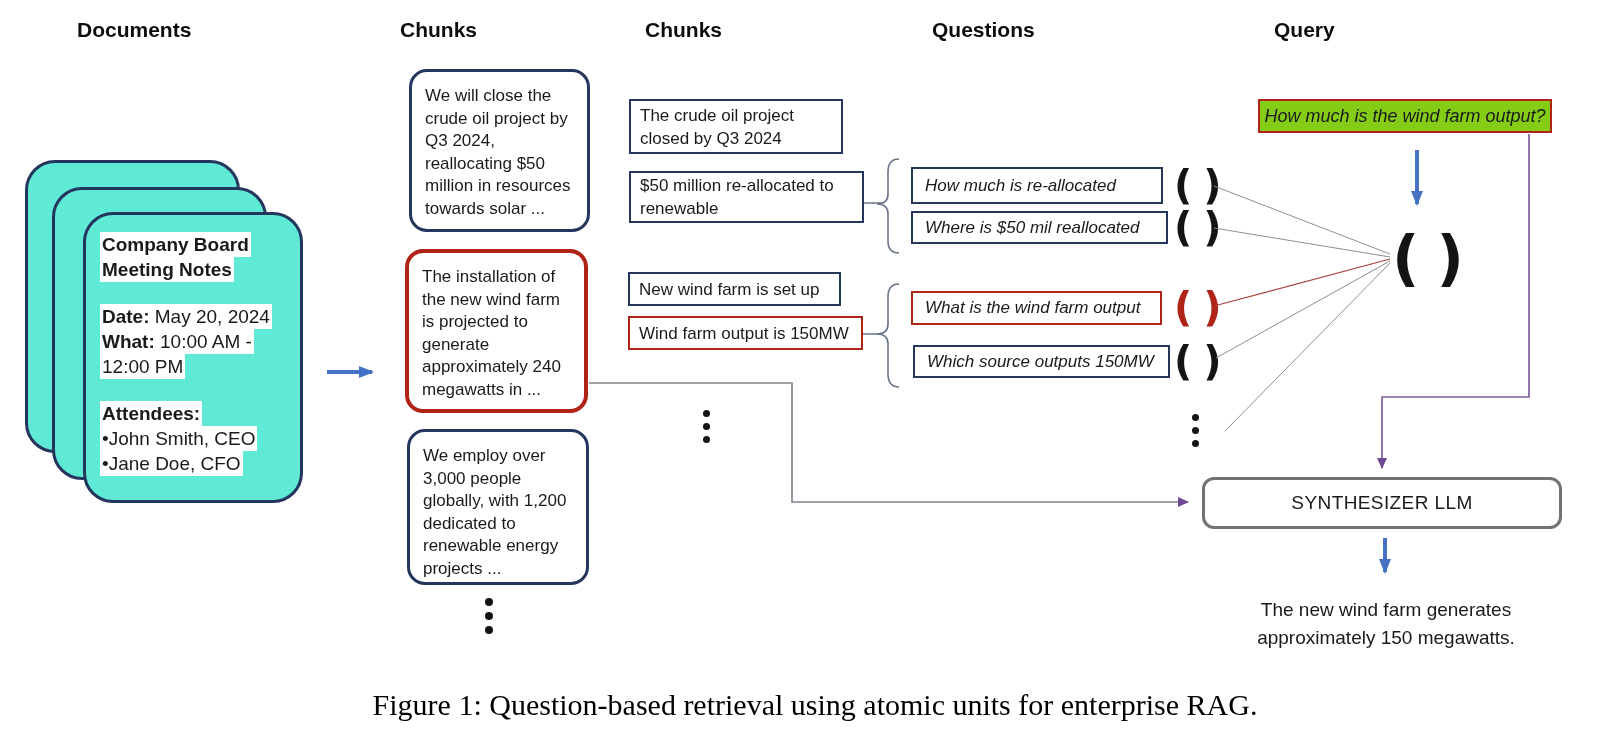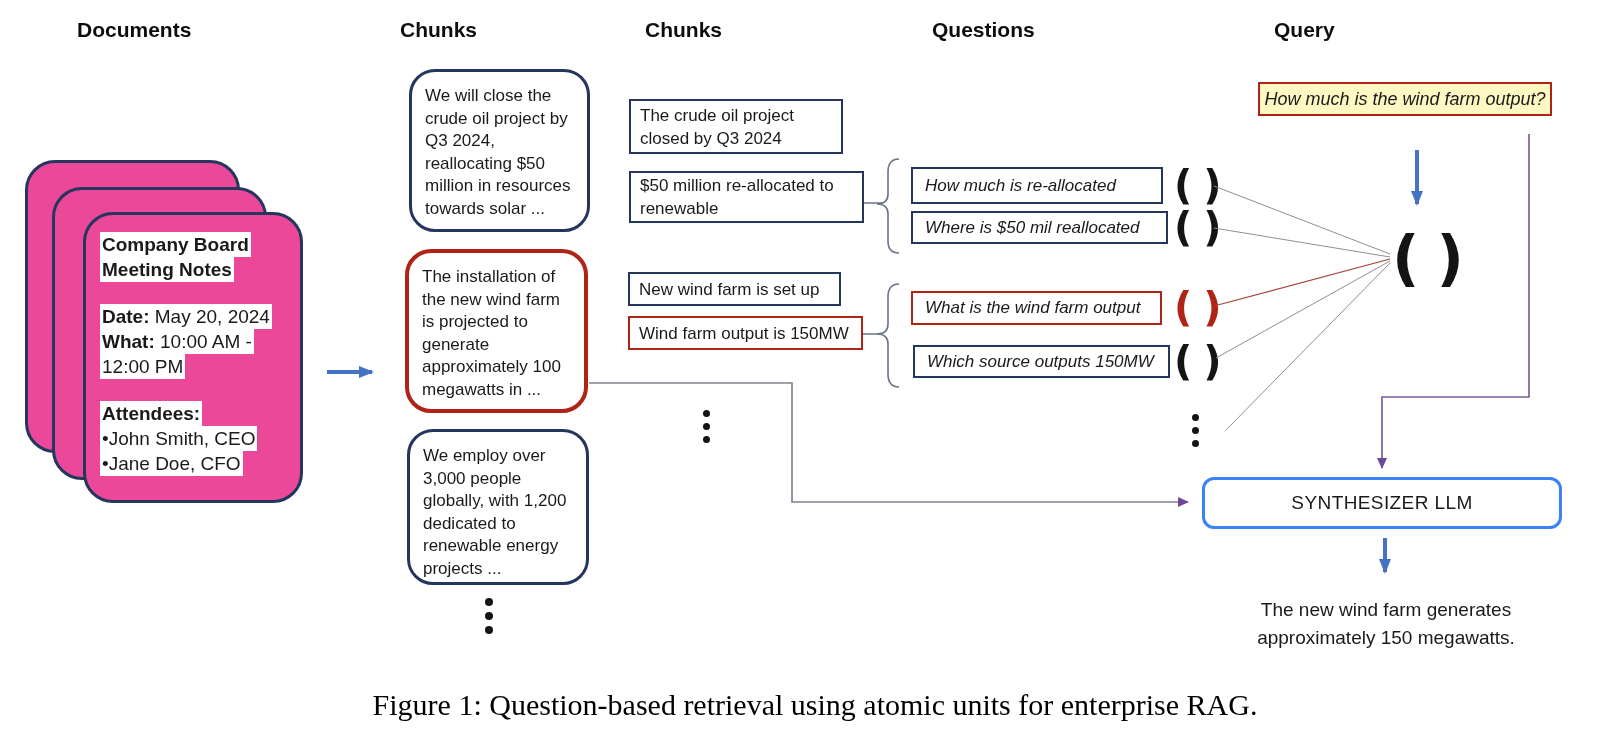--- a/index.html
+++ b/index.html
@@ -7,57 +7,57 @@
     position:relative; width:1598px; height:753px; background:#ffffff;
     font-family:"Liberation Sans", sans-serif; color:#1a1a1a; overflow:hidden;
   }
   .hdr {
     position:absolute; top:18px; width:170px; text-align:left;
     font-weight:bold; font-size:21px; color:#0d0d0d;
   }
   
   .card {
     position:absolute; border:3px solid #24365e; border-radius:30px;
-    background:#ec4899; box-sizing:border-box;
+    background:#5eead4; box-sizing:border-box;
   }
   .card-content { padding:17px 12px 0 16px; font-size:19px; line-height:25px; }
   .hl { background:#ffffff; box-shadow:0 0 0 2px #ffffff; }
   .b { font-weight:bold; }
   .spacer { height:22px; }
   
   .chunk {
     position:absolute; box-sizing:border-box; background:#ffffff;
-    border:3px solid #24365e; border-radius:26px;
+    border:3px solid #24365e; border-radius:18px;
     padding:13px 8px 10px 13px; font-size:17px; line-height:22.5px;
   }
   .chunk.red { border-color:#b02418; border-width:4px; }
   
   .atom {
     position:absolute; box-sizing:border-box; background:#ffffff;
     border:2px solid #24365c; padding:4px 9px; font-size:17px; line-height:23px;
     display:flex; align-items:center;
   }
   .atom.red { border-color:#b02418; }
   
   .q {
     position:absolute; box-sizing:border-box; background:#ffffff;
     border:2px solid #24365c; font-style:italic; font-size:17px;
     display:flex; align-items:center; padding:4px 12px;
   }
   .q.red { border-color:#b02418; }
   
   .query-box {
-    position:absolute; left:1258px; top:82px; width:294px; height:34px;
-    box-sizing:border-box; border:2px solid #b02418; background:#fef9c3;
+    position:absolute; left:1258px; top:99px; width:294px; height:34px;
+    box-sizing:border-box; border:2px solid #b02418; background:#84cc16;
     font-style:italic; font-size:18px; display:flex; align-items:center; justify-content:center;
   }
   
   .synth {
     position:absolute; left:1202px; top:477px; width:360px; height:52px;
-    box-sizing:border-box; border:3px solid #3b82f6; border-radius:12px; background:#ffffff;
+    box-sizing:border-box; border:3px solid #737373; border-radius:12px; background:#ffffff;
     font-size:19px; letter-spacing:0.4px; display:flex; align-items:center; justify-content:center;
   }
   
   .epair {
     position:absolute; display:flex; gap:11px;
     font-family:"DejaVu Sans", sans-serif; font-weight:700;
     font-size:40px; line-height:42px; color:#141414;
   }
   .epair.red { color:#b02418; }
   .epair.big { font-size:60px; line-height:62px; gap:17px; }
@@ -98,21 +98,21 @@
       <div><span class="hl"><span class="b">What:</span><span> 10:00 AM -</span></span></div>
       <div><span class="hl">12:00 PM</span></div>
       <div class="spacer"></div>
       <div><span class="hl b">Attendees:</span></div>
       <div><span class="hl">•John Smith, CEO</span></div>
       <div><span class="hl">•Jane Doe, CFO</span></div>
     </div>
   </div>
 
   <div class="chunk" style="left:409px;top:69px;width:181px;height:163px">We will close the crude oil project by Q3 2024, reallocating $50 million in resources towards solar ...</div>
-  <div class="chunk red" style="left:405px;top:249px;width:183px;height:164px">The installation of the new wind farm is projected to generate approximately 100 megawatts in ...</div>
+  <div class="chunk red" style="left:405px;top:249px;width:183px;height:164px">The installation of the new wind farm is projected to generate approximately 240 megawatts in ...</div>
   <div class="chunk" style="left:407px;top:429px;width:182px;height:156px">We employ over 3,000 people globally, with 1,200 dedicated to renewable energy projects ...</div>
   <div class="vdots lg" style="left:485px;top:598px">
     <span class="dot"></span>
       <span class="dot"></span>
       <span class="dot"></span>
   </div>
 
   <div class="atom" style="left:629px;top:99px;width:214px;height:55px">The crude oil project closed by Q3 2024</div>
   <div class="atom" style="left:629px;top:171px;width:235px;height:52px">$50 million re-allocated to renewable</div>
   <div class="atom" style="left:628px;top:272px;width:213px;height:34px">New wind farm is set up</div>

